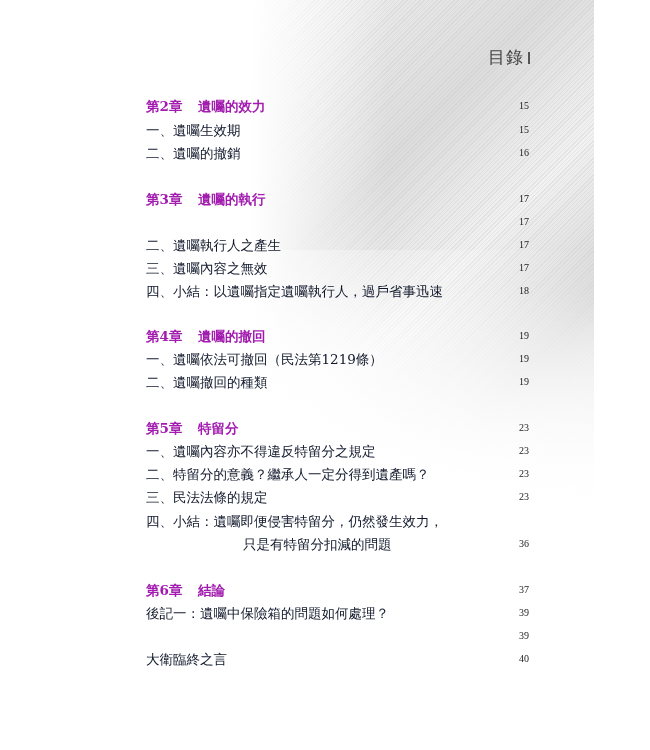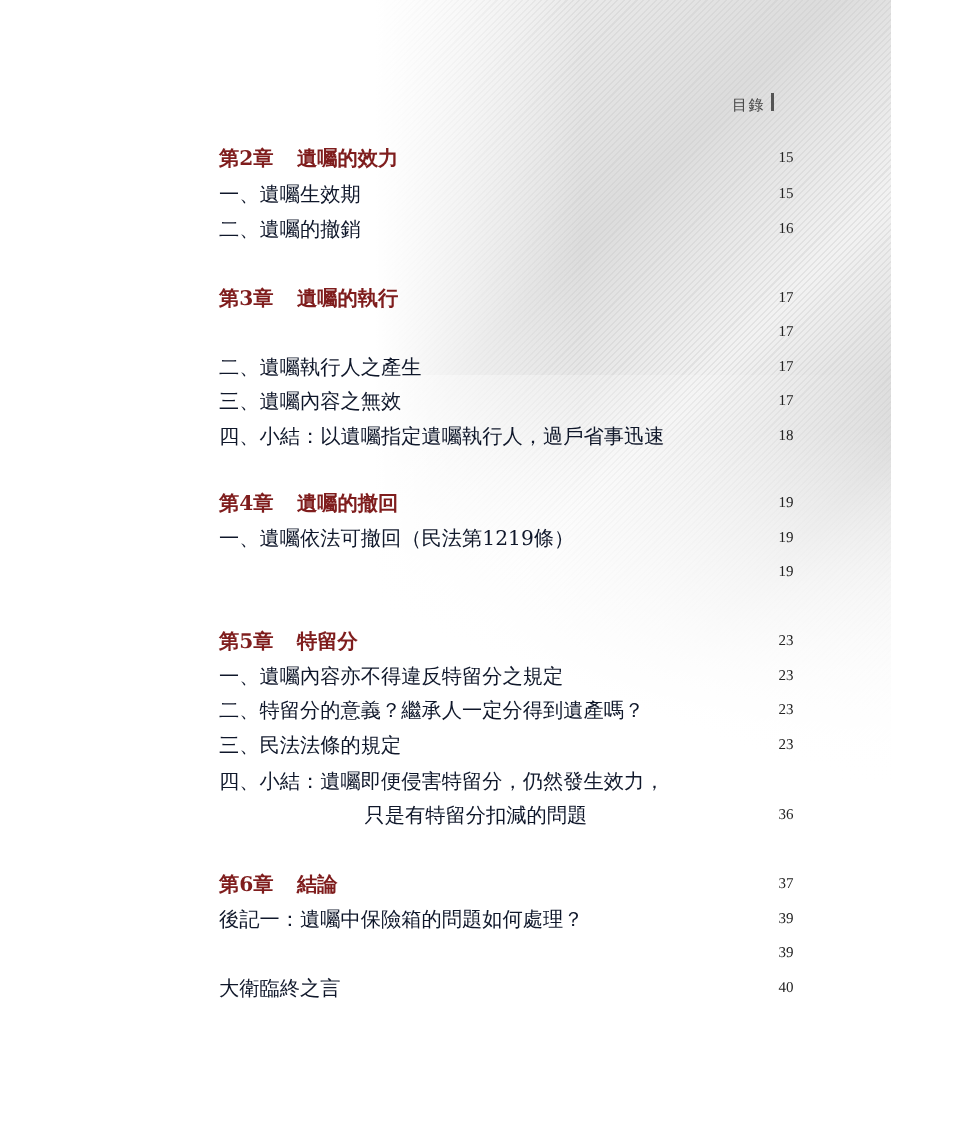--- a/index.html
+++ b/index.html
@@ -15,33 +15,33 @@
       linear-gradient(180deg, rgba(255,255,255,0) 0%, rgba(255,255,255,0) 55%, #ffffff 100%),
       linear-gradient(90deg, #ffffff 0%, rgba(255,255,255,0) 40%),
       repeating-linear-gradient(135deg, rgba(200,200,200,0.35) 0px, rgba(200,200,200,0.35) 1px, rgba(255,255,255,0) 1px, rgba(255,255,255,0) 3px),
       linear-gradient(135deg, #f4f4f4 0%, #dcdcdc 35%, #f2f2f2 55%, #d6d6d6 75%, #eeeeee 100%);
   }
   .deco-fade {
     position:absolute; left:250px; top:250px; width:344px; height:280px;
     background:linear-gradient(200deg, rgba(255,255,255,0) 0%, #ffffff 70%);
   }
   .header-label {
-    position:absolute; top:62px; left:488px;
+    position:absolute; top:46px; left:488px;
     font-family:"DejaVu Sans","Liberation Sans",sans-serif;
-    font-size:10px; color:#444; letter-spacing:1px;
+    font-size:17px; color:#444; letter-spacing:1px;
   }
   .header-bar { display:inline-block; width:1.5px; height:12px; background:#555; margin-left:4px; vertical-align:-1px; }
   .toc { position:absolute; left:146px; top:0; width:383px; }
   .row {
     position:absolute; left:0; width:383px; height:20px;
     font-size:13.5px; line-height:20px; white-space:nowrap;
   }
   .row .title { position:absolute; left:0; top:0; }
   .row .page { position:absolute; right:0; top:0; font-family:"Liberation Serif","DejaVu Serif",serif; font-size:10px; color:#222; }
-  .row.chapter .title { font-weight:bold; color:#7f1d1d; }
+  .row.chapter .title { font-weight:bold; color:#a21caf; }
   .row.chapter .ch-num { display:inline-block; width:52px; }
   .row.sub .title { color:#0f172a; }
   .row.cont .title { left:97px; }
 </style>
 </head>
 <body>
 
 <div class="deco"></div>
 <div class="deco-fade"></div>
 
@@ -83,20 +83,21 @@
     </div>
     <div class="row chapter" style="top: 326px;">
       <span class="title"><span class="ch-num">第4章</span><span>遺囑的撤回</span></span>
       <span class="page">19</span>
     </div>
     <div class="row sub" style="top: 349px;">
       <span class="title">一、遺囑依法可撤回（民法第1219條）</span>
       <span class="page">19</span>
     </div>
     <div class="row sub" style="top: 372px;">
+      <span class="title">二、遺囑撤回的種類</span>
       <span class="page">19</span>
     </div>
     <div class="row chapter" style="top: 418px;">
       <span class="title"><span class="ch-num">第5章</span><span>特留分</span></span>
       <span class="page">23</span>
     </div>
     <div class="row sub" style="top: 441px;">
       <span class="title">一、遺囑內容亦不得違反特留分之規定</span>
       <span class="page">23</span>
     </div>

